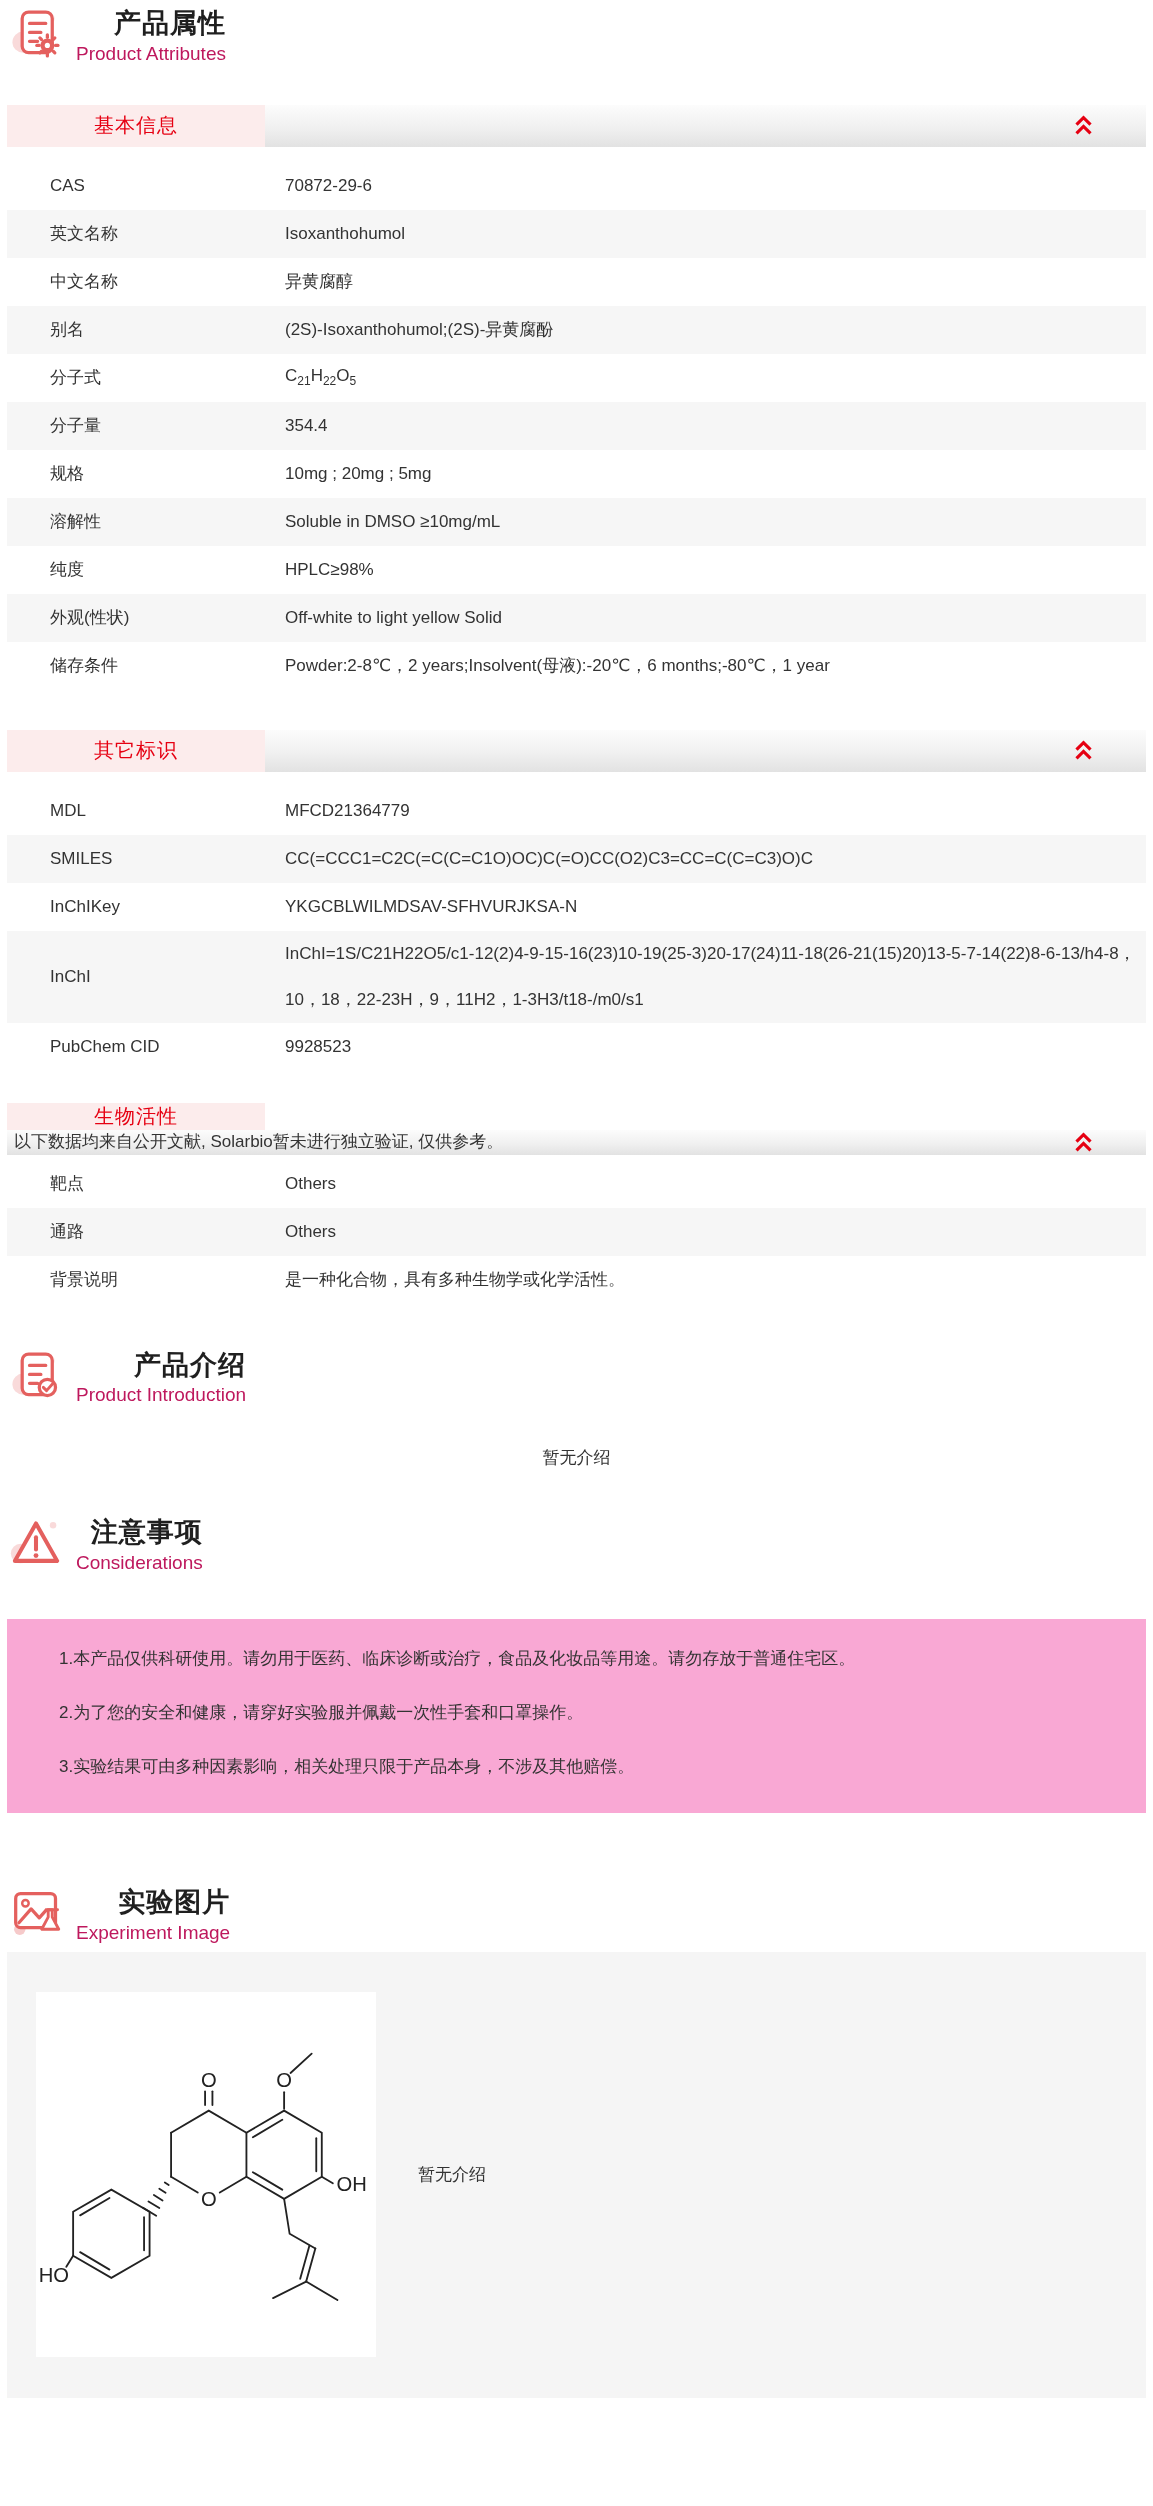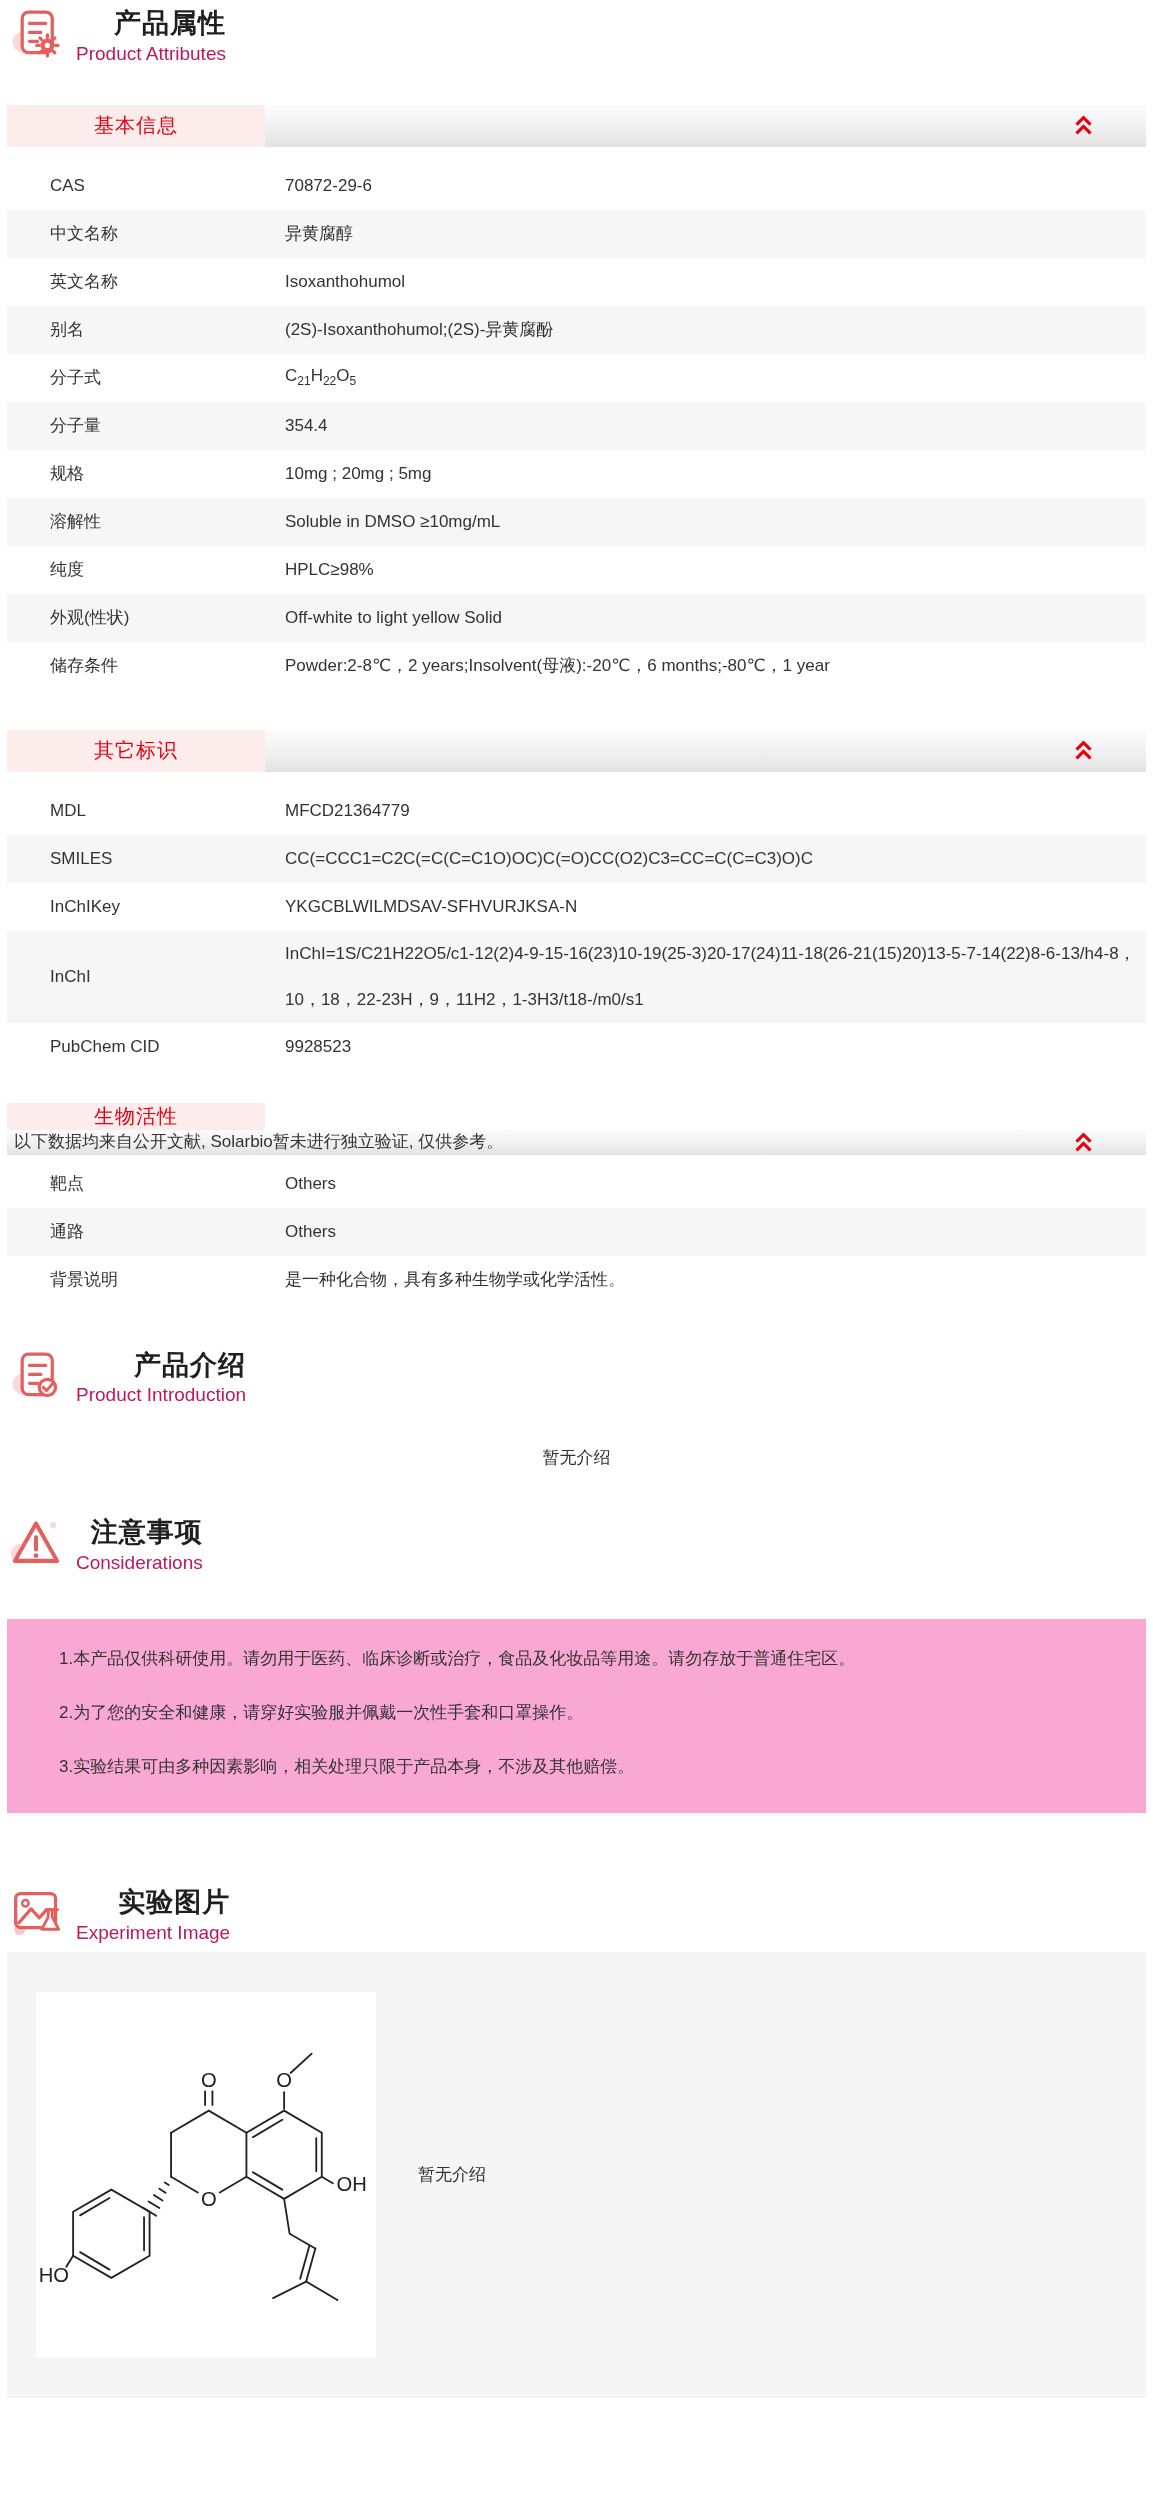--- a/index.html
+++ b/index.html
@@ -92,26 +92,26 @@
           </svg>
       </span>
     </div>
   </div>
   <div class="rows">
     <div class="row">
         <div class="rlabel">CAS</div>
         <div class="rvalue">70872-29-6</div>
       </div>
     <div class="row">
+        <div class="rlabel">英文名称</div>
+        <div class="rvalue">Isoxanthohumol</div>
+      </div>
+    <div class="row">
         <div class="rlabel">中文名称</div>
         <div class="rvalue">异黄腐醇</div>
-      </div>
-    <div class="row">
-        <div class="rlabel">英文名称</div>
-        <div class="rvalue">Isoxanthohumol</div>
       </div>
     <div class="row">
         <div class="rlabel">别名</div>
         <div class="rvalue">(2S)-Isoxanthohumol;(2S)-异黄腐酚</div>
       </div>
     <div class="row">
         <div class="rlabel">分子式</div>
         <div class="rvalue">C<sub>21</sub>H<sub>22</sub>O<sub>5</sub></div>
       </div>
     <div class="row">

